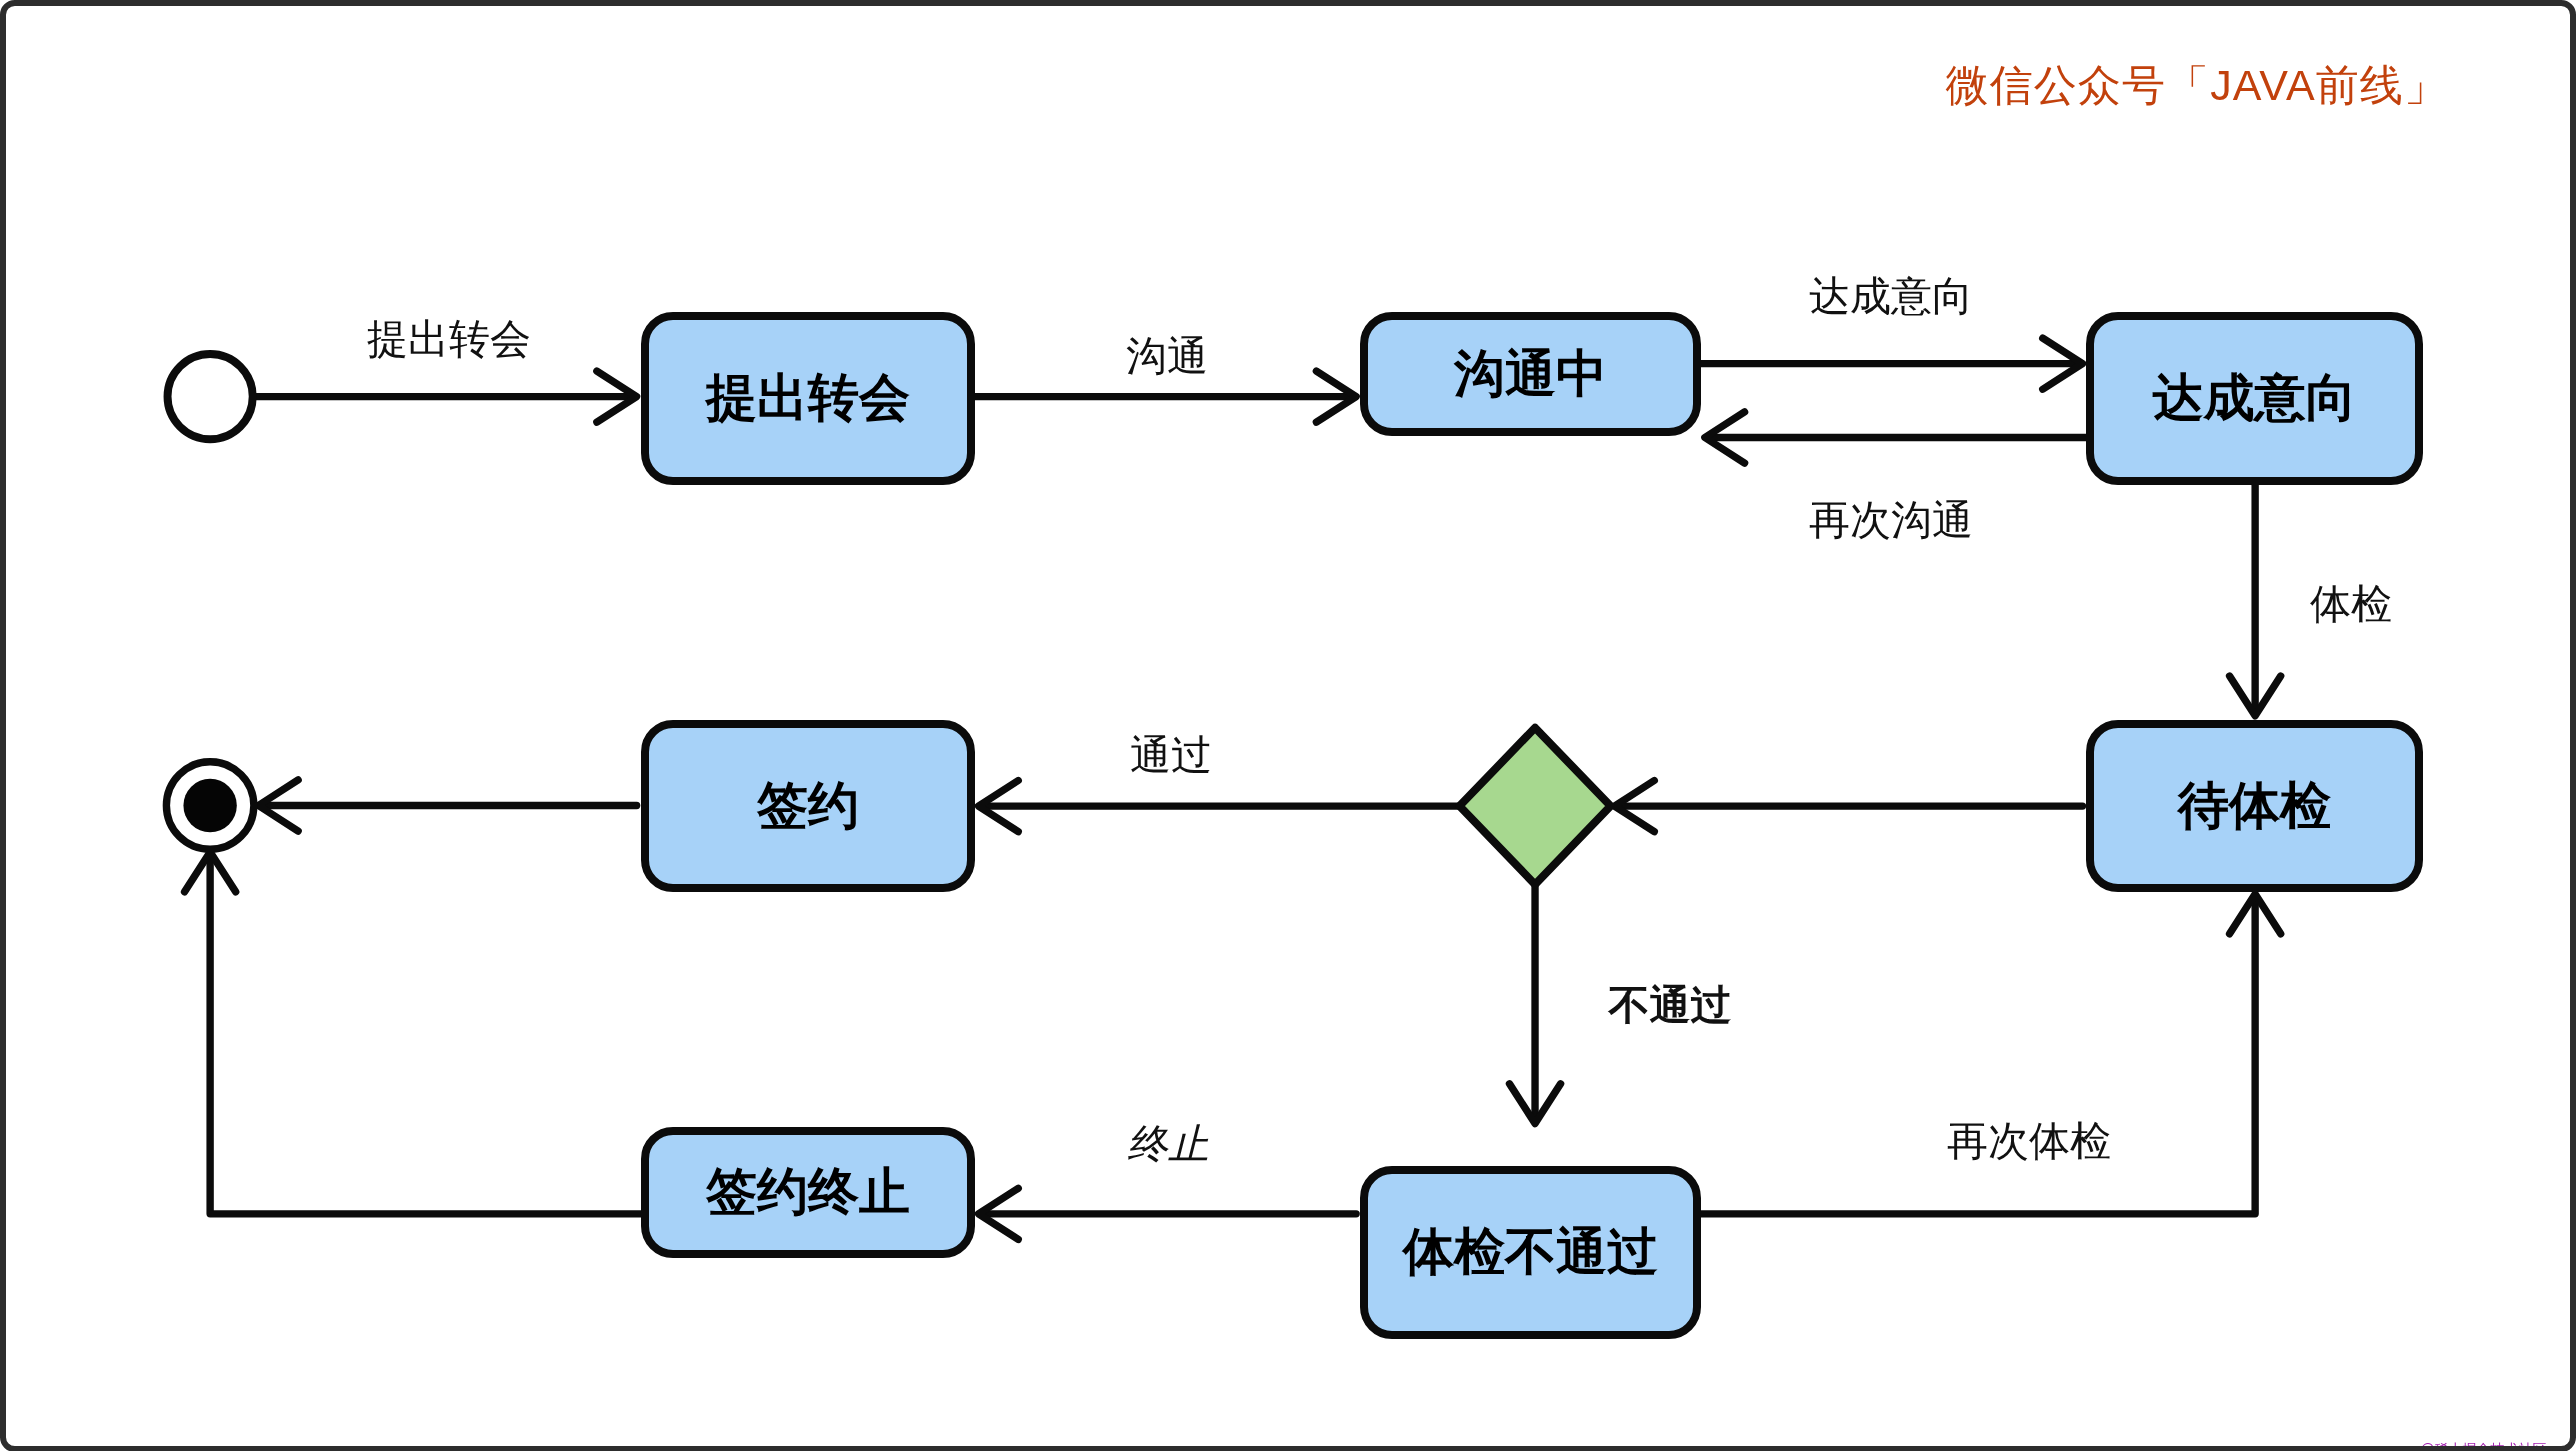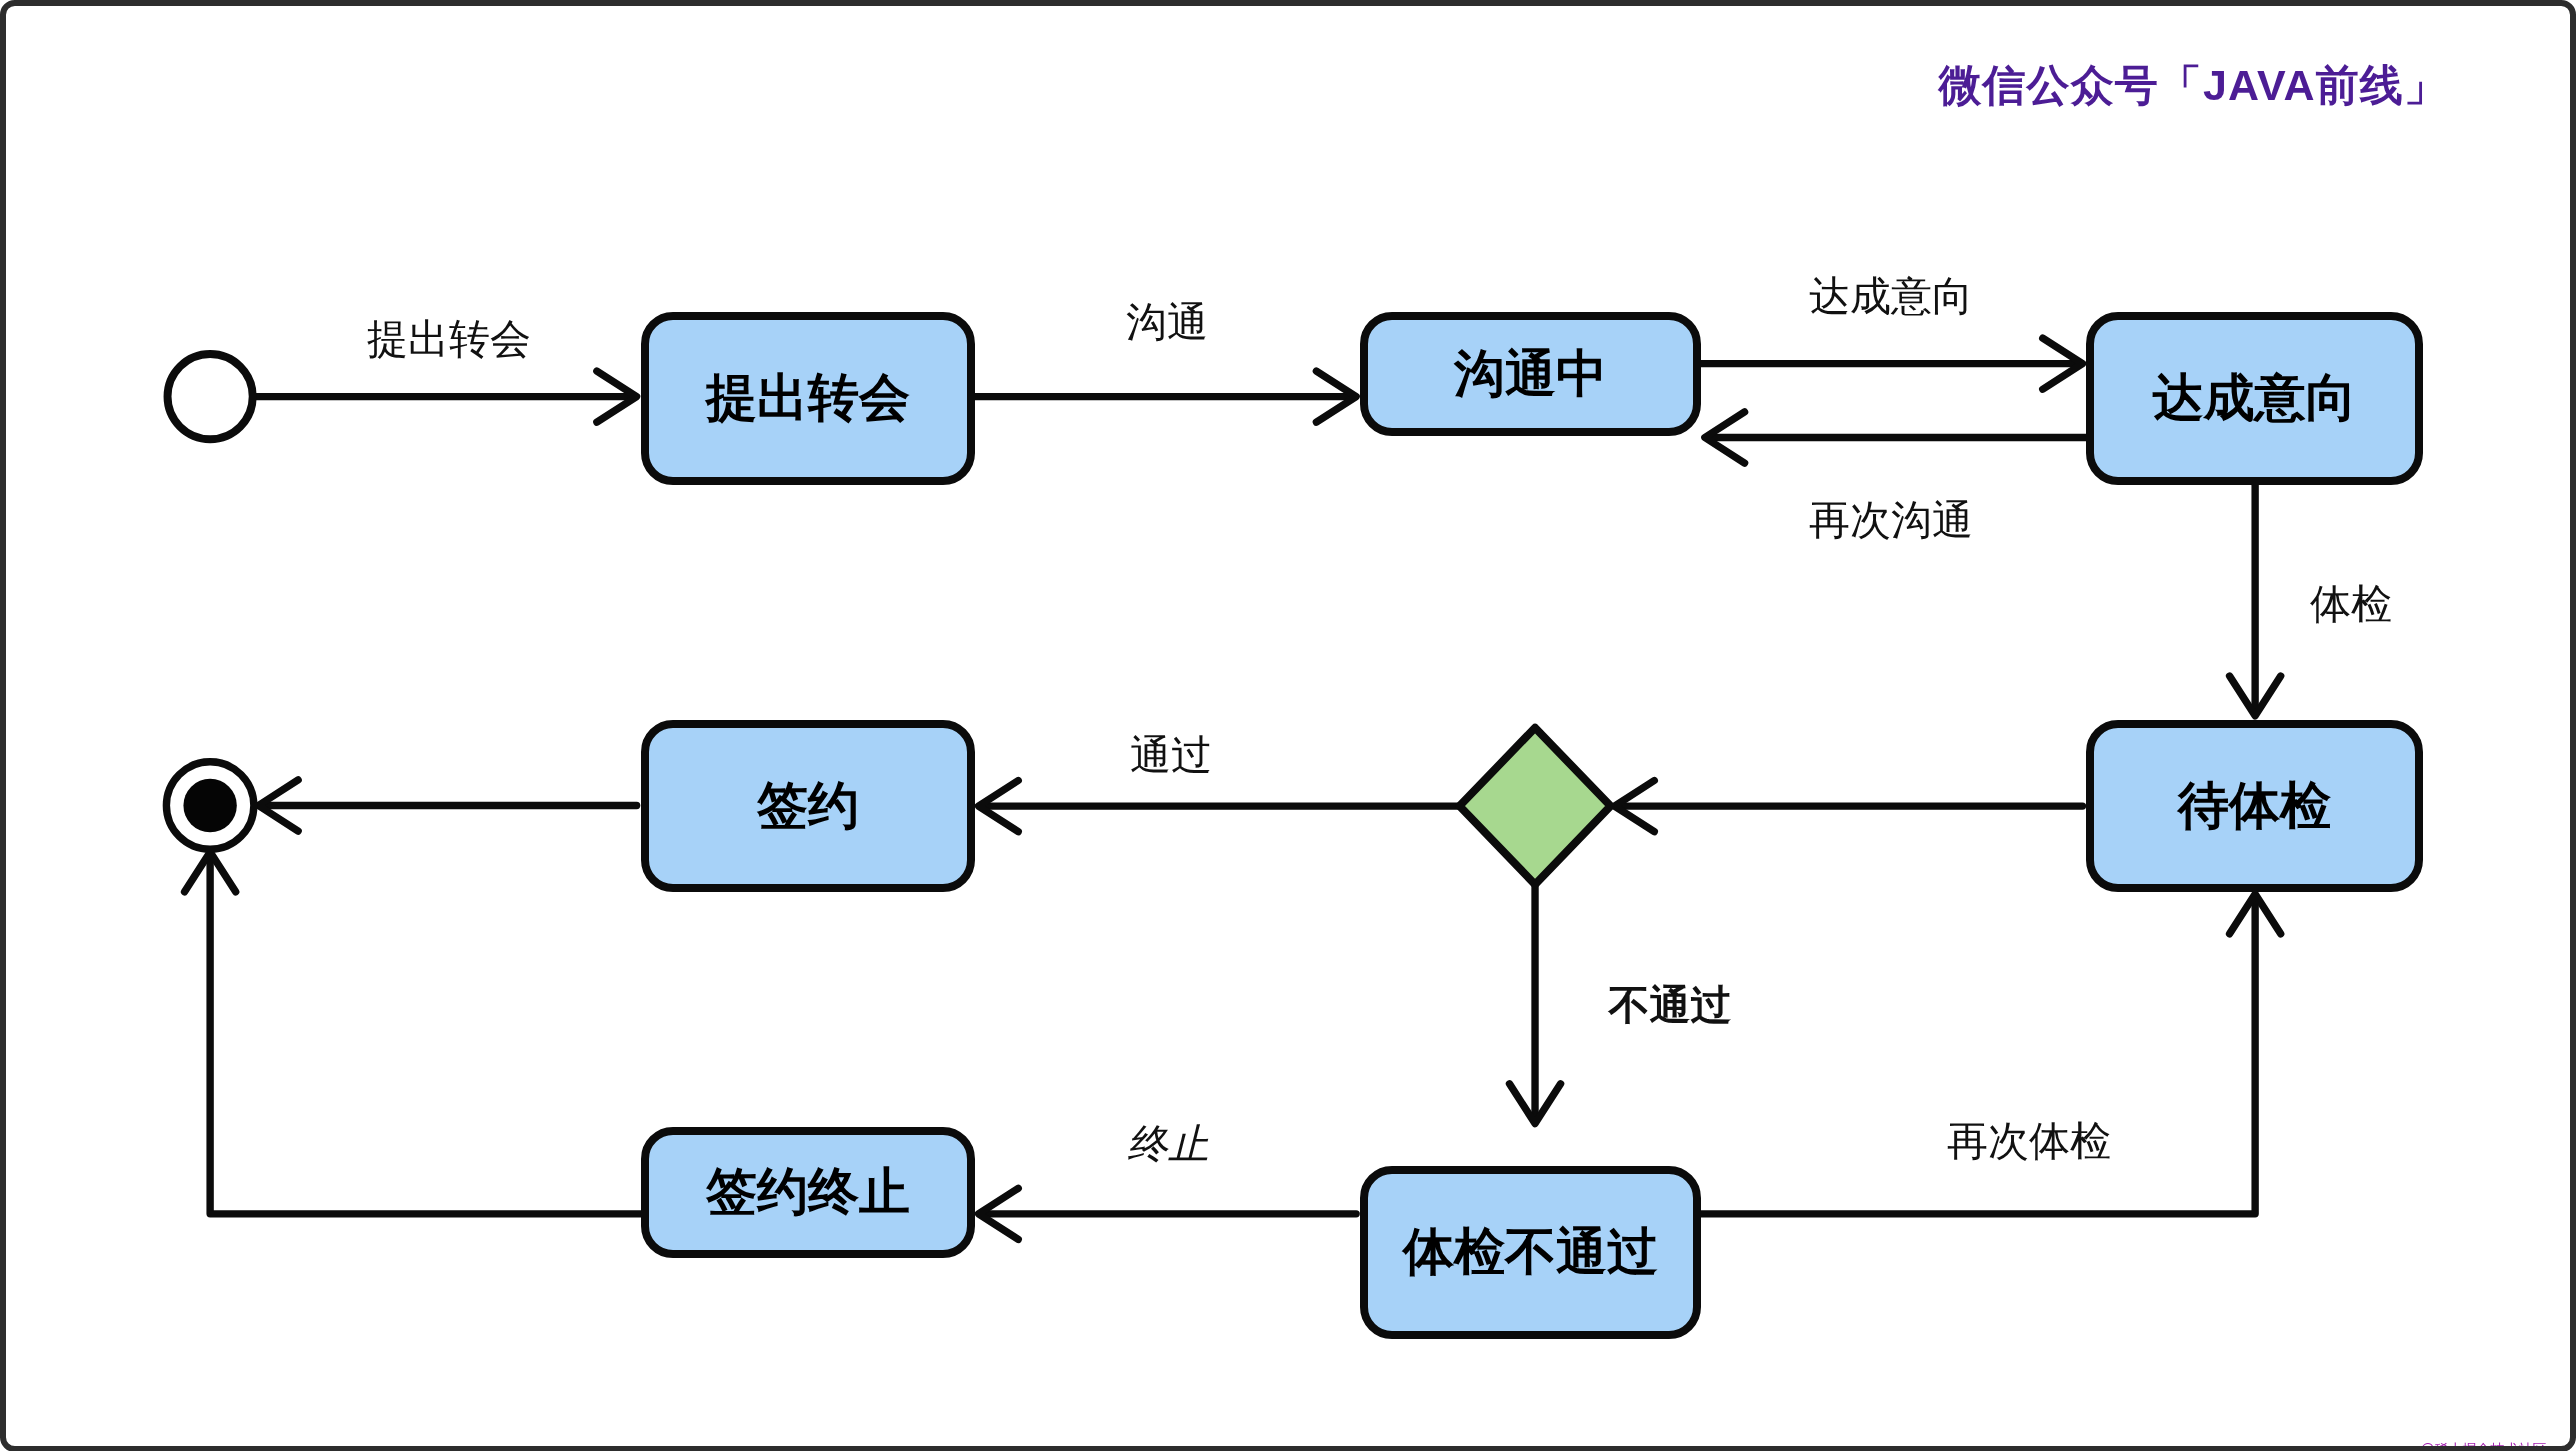--- a/index.html
+++ b/index.html
@@ -23,22 +23,22 @@
     border: 6.8px solid #2d2d2d;
     border-radius: 14.8px;
     box-sizing: border-box;
     pointer-events: none;
   }
   .title {
     position: absolute;
     top: 57px;
     right: 128px;
     font-size: 43px;
-    font-weight: 700;
-    color: #4c1d95;
+    font-weight: 400;
+    color: #c2410c;
     letter-spacing: 1.1px;
     white-space: nowrap;
   }
   .watermark {
     position: absolute;
     top: 1402px;
     right: 29.5px;
     font-size: 14px;
     font-weight: 400;
     color: #a21caf;
@@ -77,21 +77,21 @@
   
   #node-propose     { left: 641px; top:  312px; width: 334px; height: 173px; }
   #node-communicate { left: 1360px; top:  312px; width: 341px; height: 124px; }
   #node-agreed      { left: 2086px; top:  312px; width: 337px; height: 173px; }
   #node-await-exam  { left: 2086px; top: 720px; width: 337px; height: 172px; }
   #node-sign        { left: 641px; top: 720px; width: 334px; height: 172px; }
   #node-exam-failed { left: 1360px; top: 1127px; width: 341px; height: 173px; margin-top: 39px; }
   #node-terminated  { left: 641px; top: 1127px; width: 334px; height: 131px; }
   
   #lbl-e1  { left:  449px; top:  339px; }
-  #lbl-e2  { left: 1167px; top:  322px; }
+  #lbl-e2  { left: 1167px; top:  356px; }
   #lbl-e3  { left: 1891px; top:  296px; }
   #lbl-e4  { left: 1891px; top:  520px; }
   #lbl-e5  { left: 2351px; top: 604px; }
   #lbl-e7  { left: 1171px; top: 755px; }
   #lbl-e9  { left: 1670px; top: 1005px; font-weight: bold; }
   #lbl-e10 { left: 1168px; top: 1144px; font-style: italic; }
   #lbl-e12 { left: 2029px; top: 1141px; }
 </style>
 </head>
 <body>

